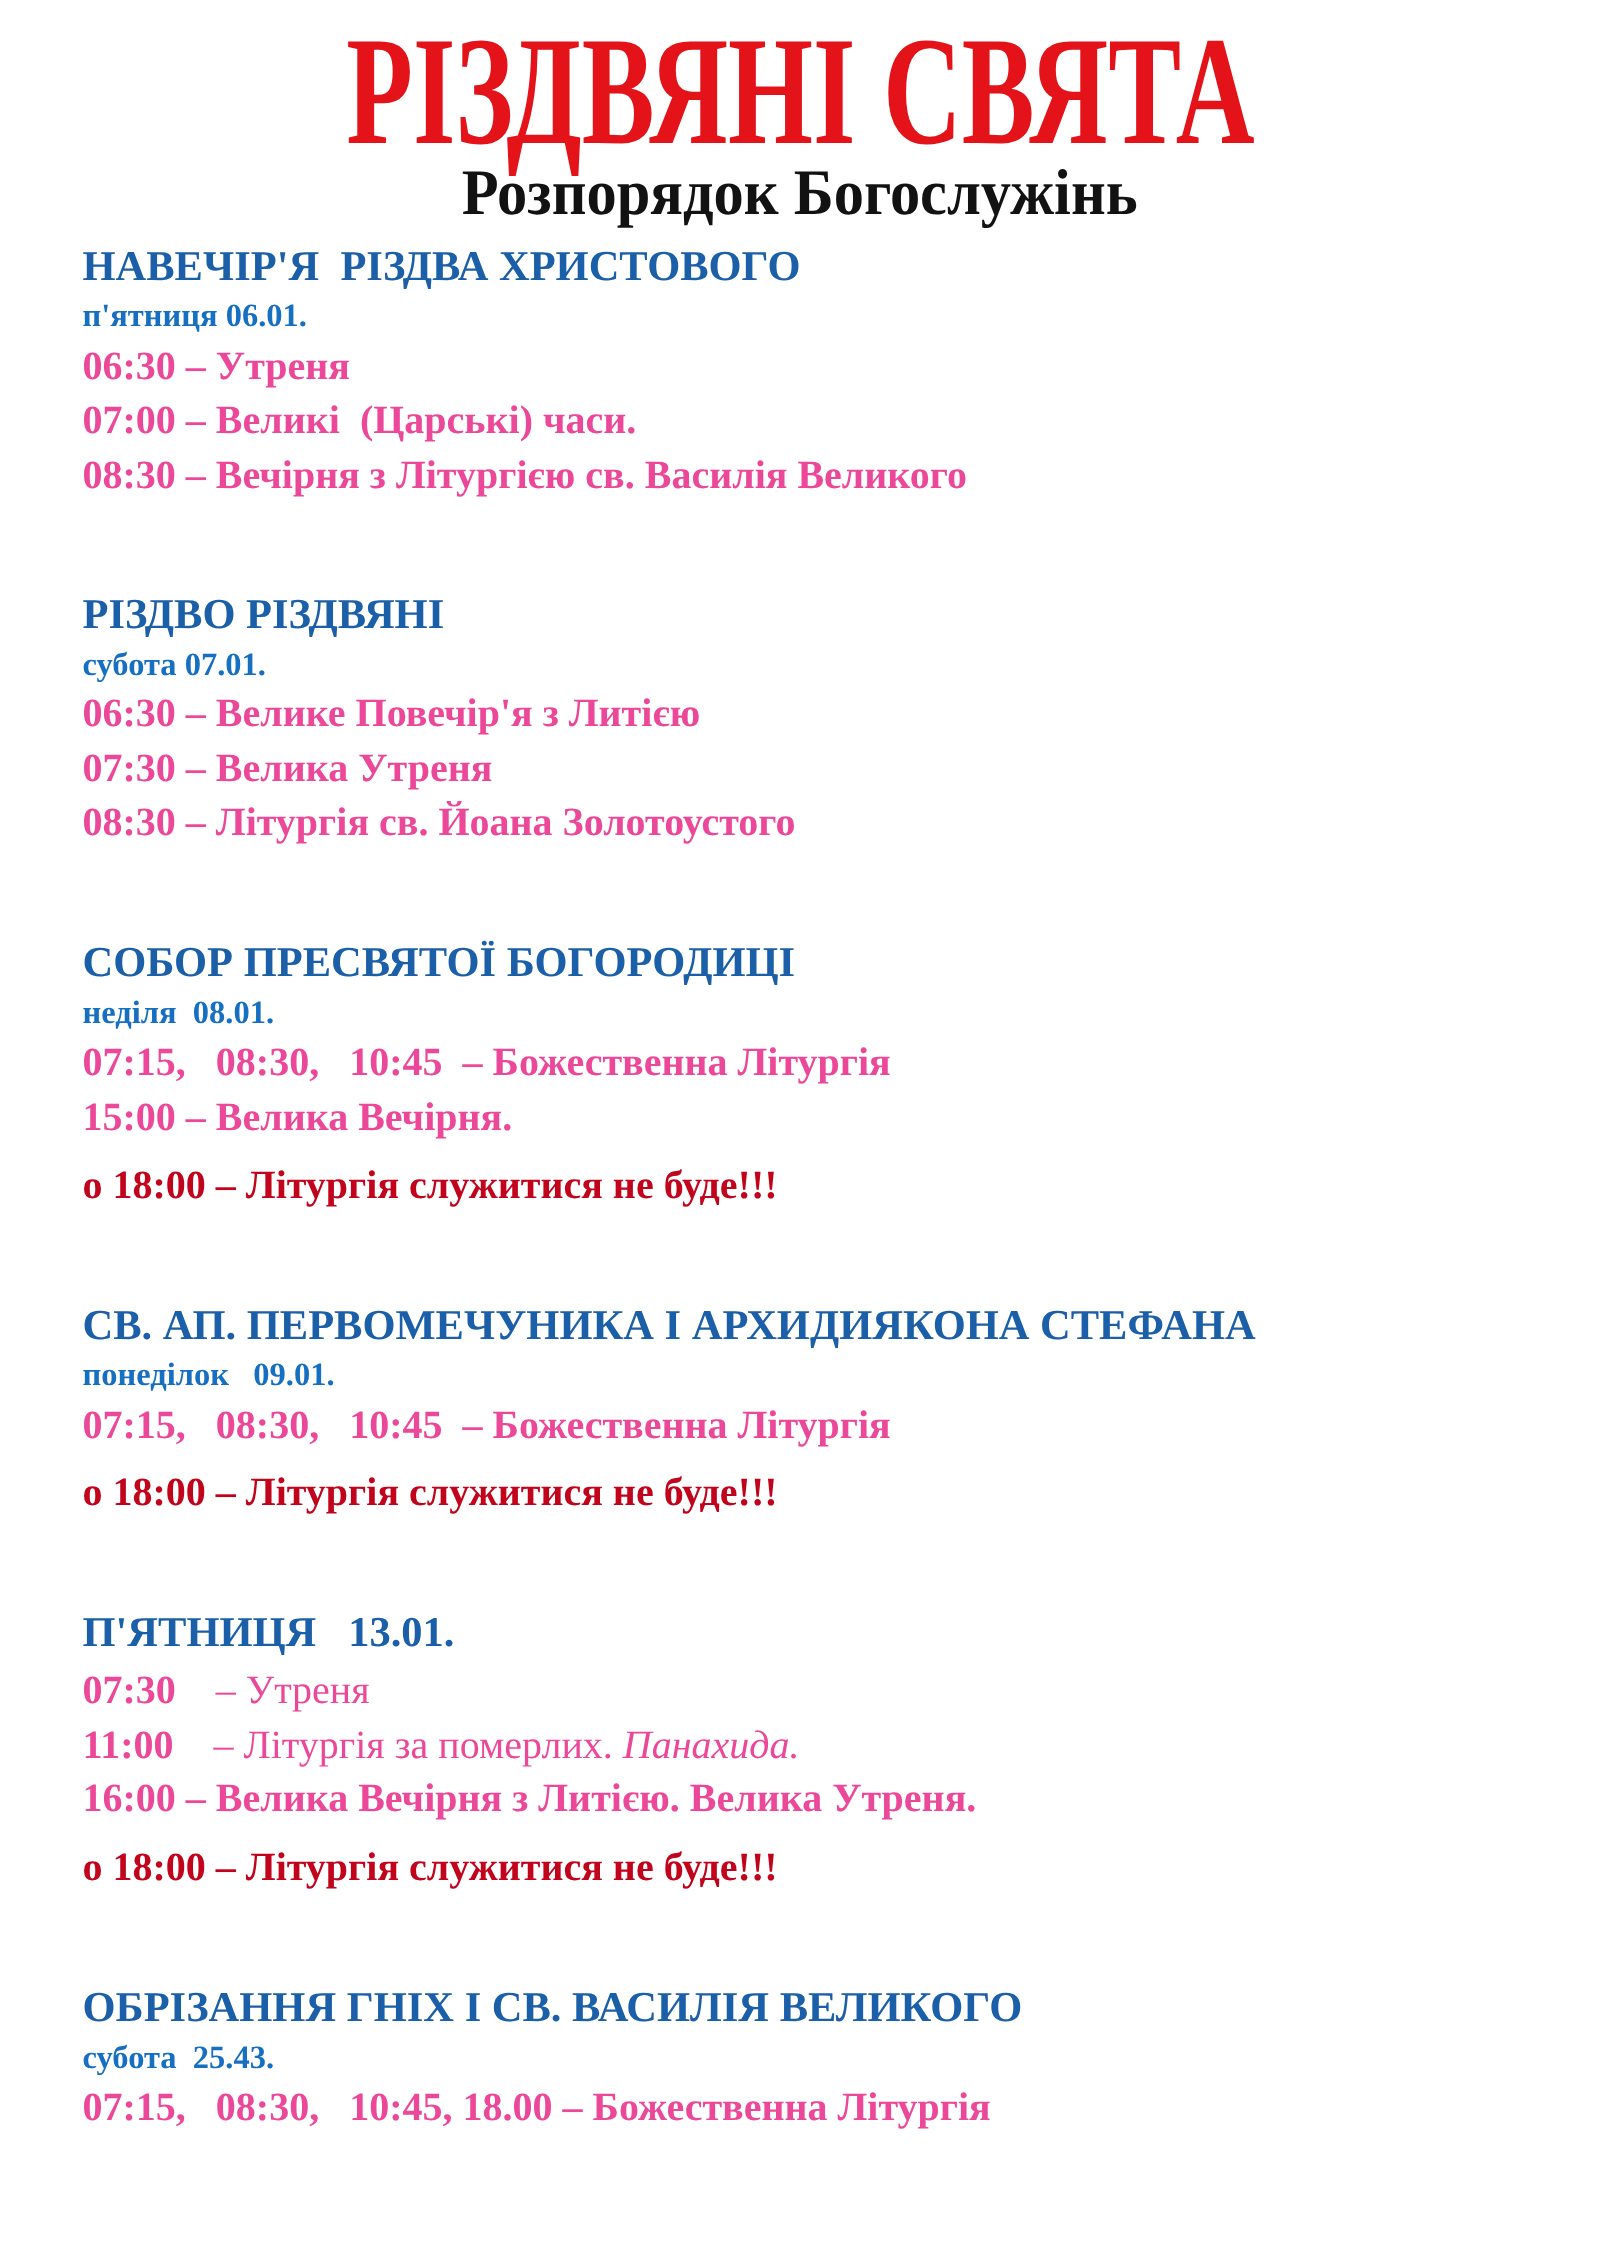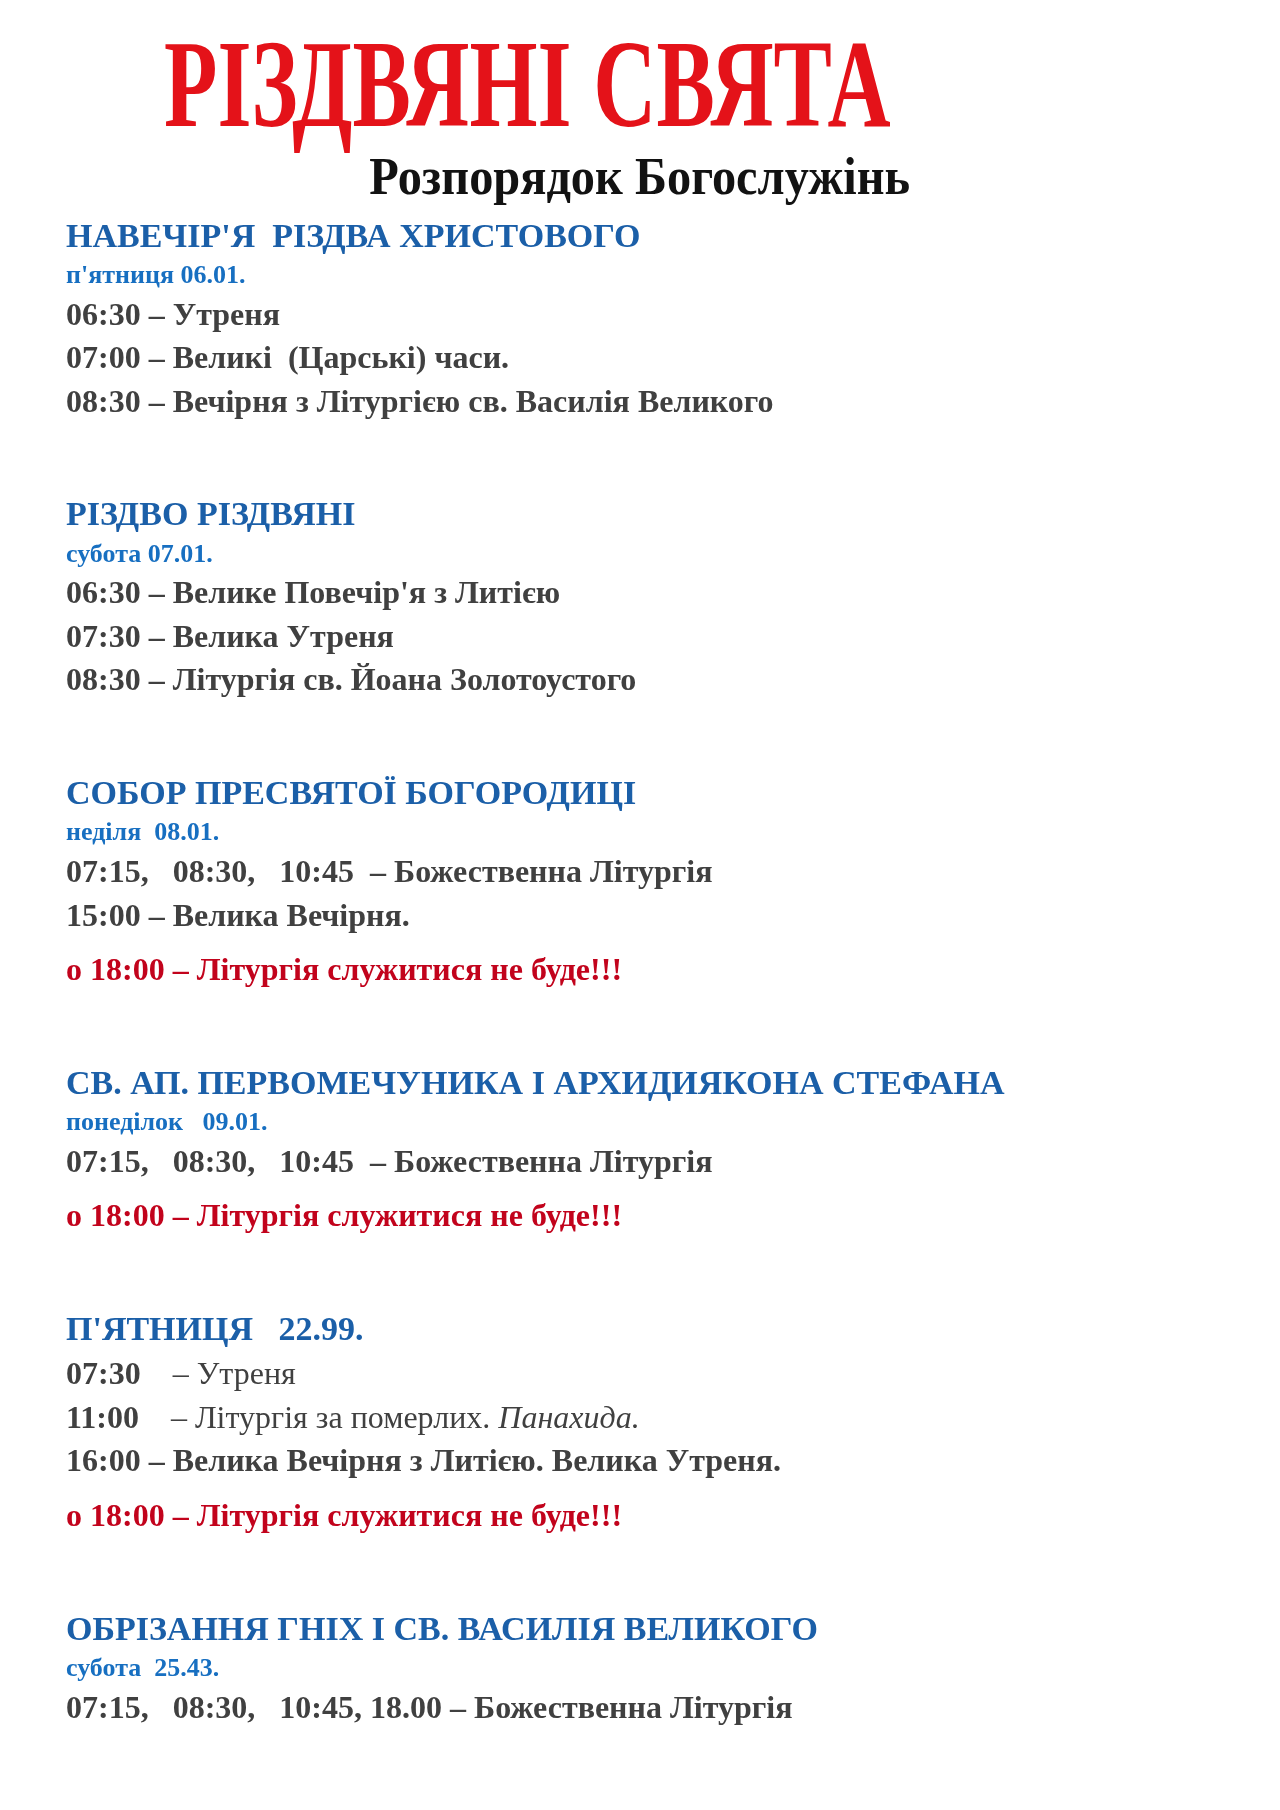--- a/index.html
+++ b/index.html
@@ -12,23 +12,23 @@
     min-height: 1810px;
     font-family: "Liberation Serif", "DejaVu Serif", serif;
     color: #141414;
     overflow: hidden;
   }
   .page {
     padding-top: 20px;
     width: 1280px;
   }
   .title {
-    text-align: left;
+    text-align: center;
     line-height: 0.85;
-    margin: 12px;
+    margin: 0;
     white-space: nowrap;
   }
   .title .stretch {
     display: inline-block;
     font-size: 124px;
     font-weight: 700;
     color: var(--title-red, #e41219);
     transform: scaleX(0.705);
     transform-origin: center;
     letter-spacing: 0px;
@@ -68,21 +68,21 @@
     font-size: 26px;
     font-weight: 700;
     color: var(--date-blue, #176fc1);
     line-height: 1.3;
     white-space: pre-wrap;
   }
   .line {
     font-size: 32px;
     line-height: 1.3;
     margin: 2px 0;
-    color: #404040;
+    color: #ec4899;
     white-space: pre-wrap;
   }
   .line.red {
     color: var(--warning-red, #c2031c);
     margin-top: 13px;
   }
   .seg-bold   { font-weight: 700; }
   .seg-regular{ font-weight: 400; margin-left: 24px; }
   .seg-italic { font-weight: 400; font-style: italic; }
 </style>
@@ -114,21 +114,21 @@
         <div class="line black"><span class="seg-bold">15:00 – Велика Вечірня.</span></div>
         <div class="line red"><span class="seg-bold">о 18:00 – Літургія служитися не буде!!!</span></div>
       </section>
       <section class="section">
         <div class="heading">СВ. АП. ПЕРВОМЕЧУНИКА І АРХИДИЯКОНА СТЕФАНА</div>
         <div class="date">понеділок   09.01.</div>
         <div class="line black"><span class="seg-bold">07:15,   08:30,   10:45  – Божественна Літургія</span></div>
         <div class="line red"><span class="seg-bold">о 18:00 – Літургія служитися не буде!!!</span></div>
       </section>
       <section class="section">
-        <div class="heading">П'ЯТНИЦЯ   22.99.</div>
+        <div class="heading">П'ЯТНИЦЯ   13.01.</div>
         <div class="line black"><span class="seg-bold">07:30</span><span class="seg-regular"> – Утреня</span></div>
         <div class="line black"><span class="seg-bold">11:00</span><span class="seg-regular"> – Літургія за померлих. </span><span class="seg-italic">Панахида.</span></div>
         <div class="line black"><span class="seg-bold">16:00 – Велика Вечірня з Литією. Велика Утреня.</span></div>
         <div class="line red"><span class="seg-bold">о 18:00 – Літургія служитися не буде!!!</span></div>
       </section>
       <section class="section">
         <div class="heading">ОБРІЗАННЯ ГНІХ І СВ. ВАСИЛІЯ ВЕЛИКОГО</div>
         <div class="date">субота  25.43.</div>
         <div class="line black"><span class="seg-bold">07:15,   08:30,   10:45, 18.00 – Божественна Літургія</span></div>
       </section>

